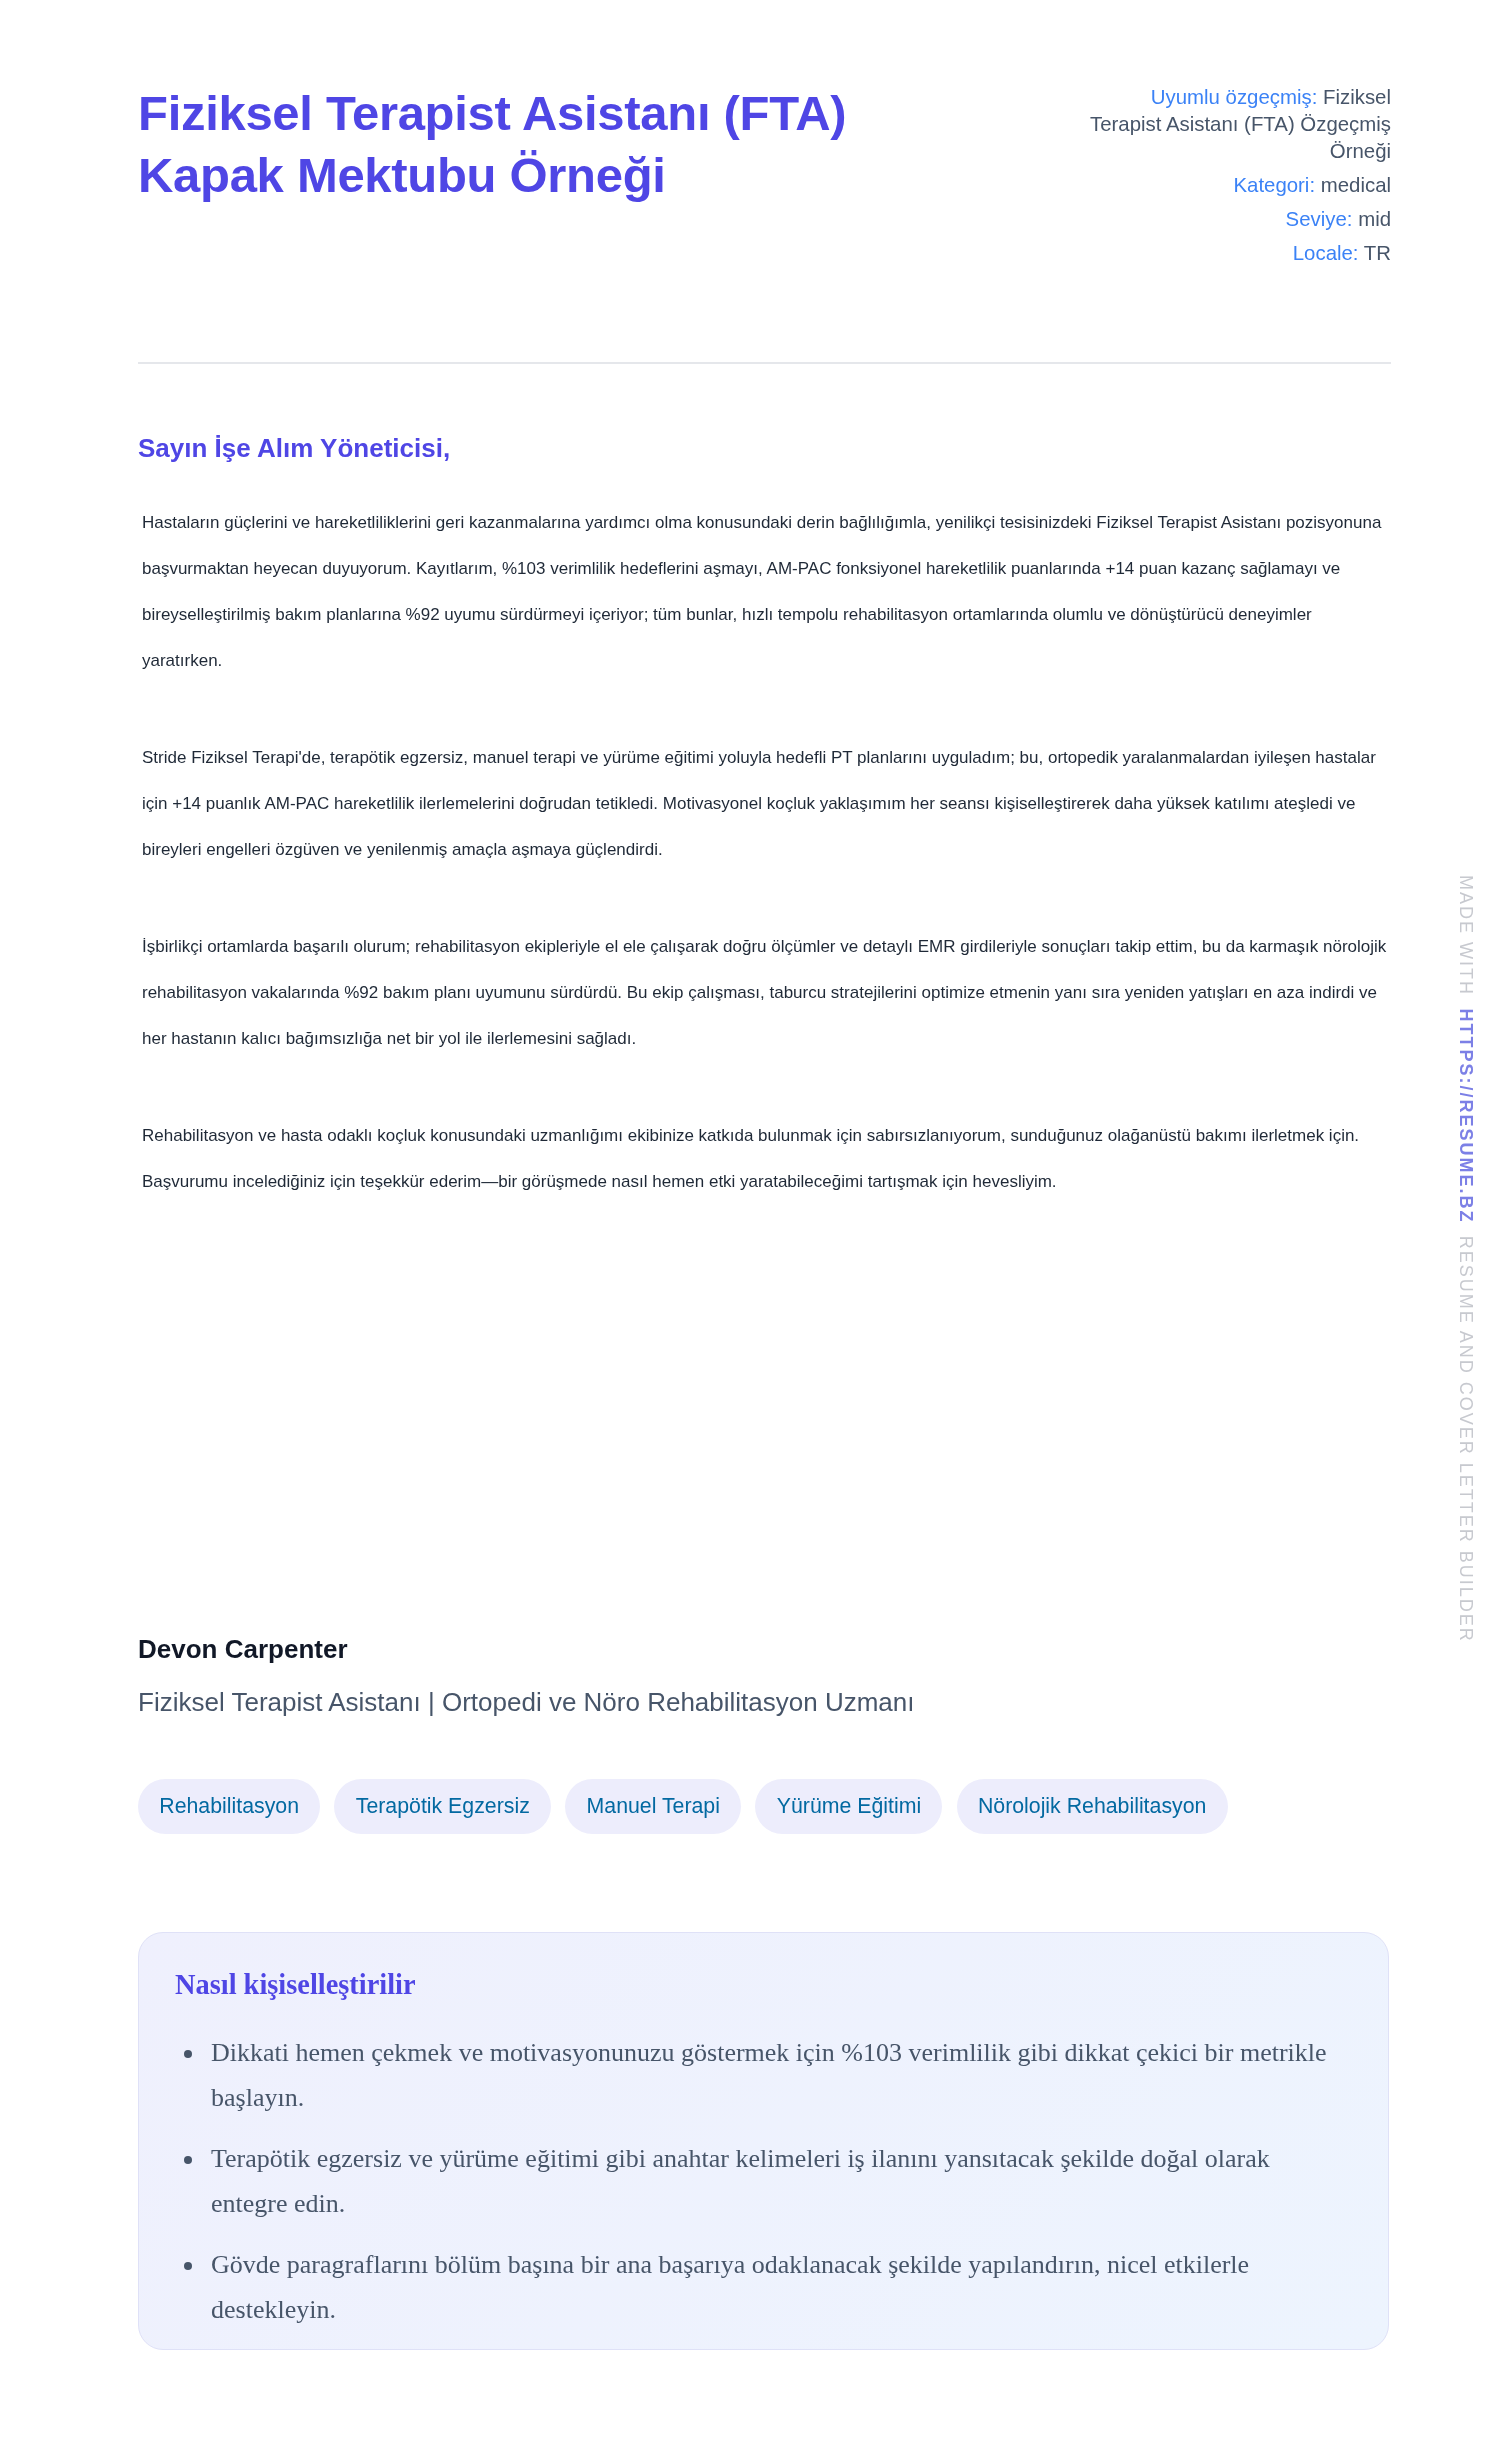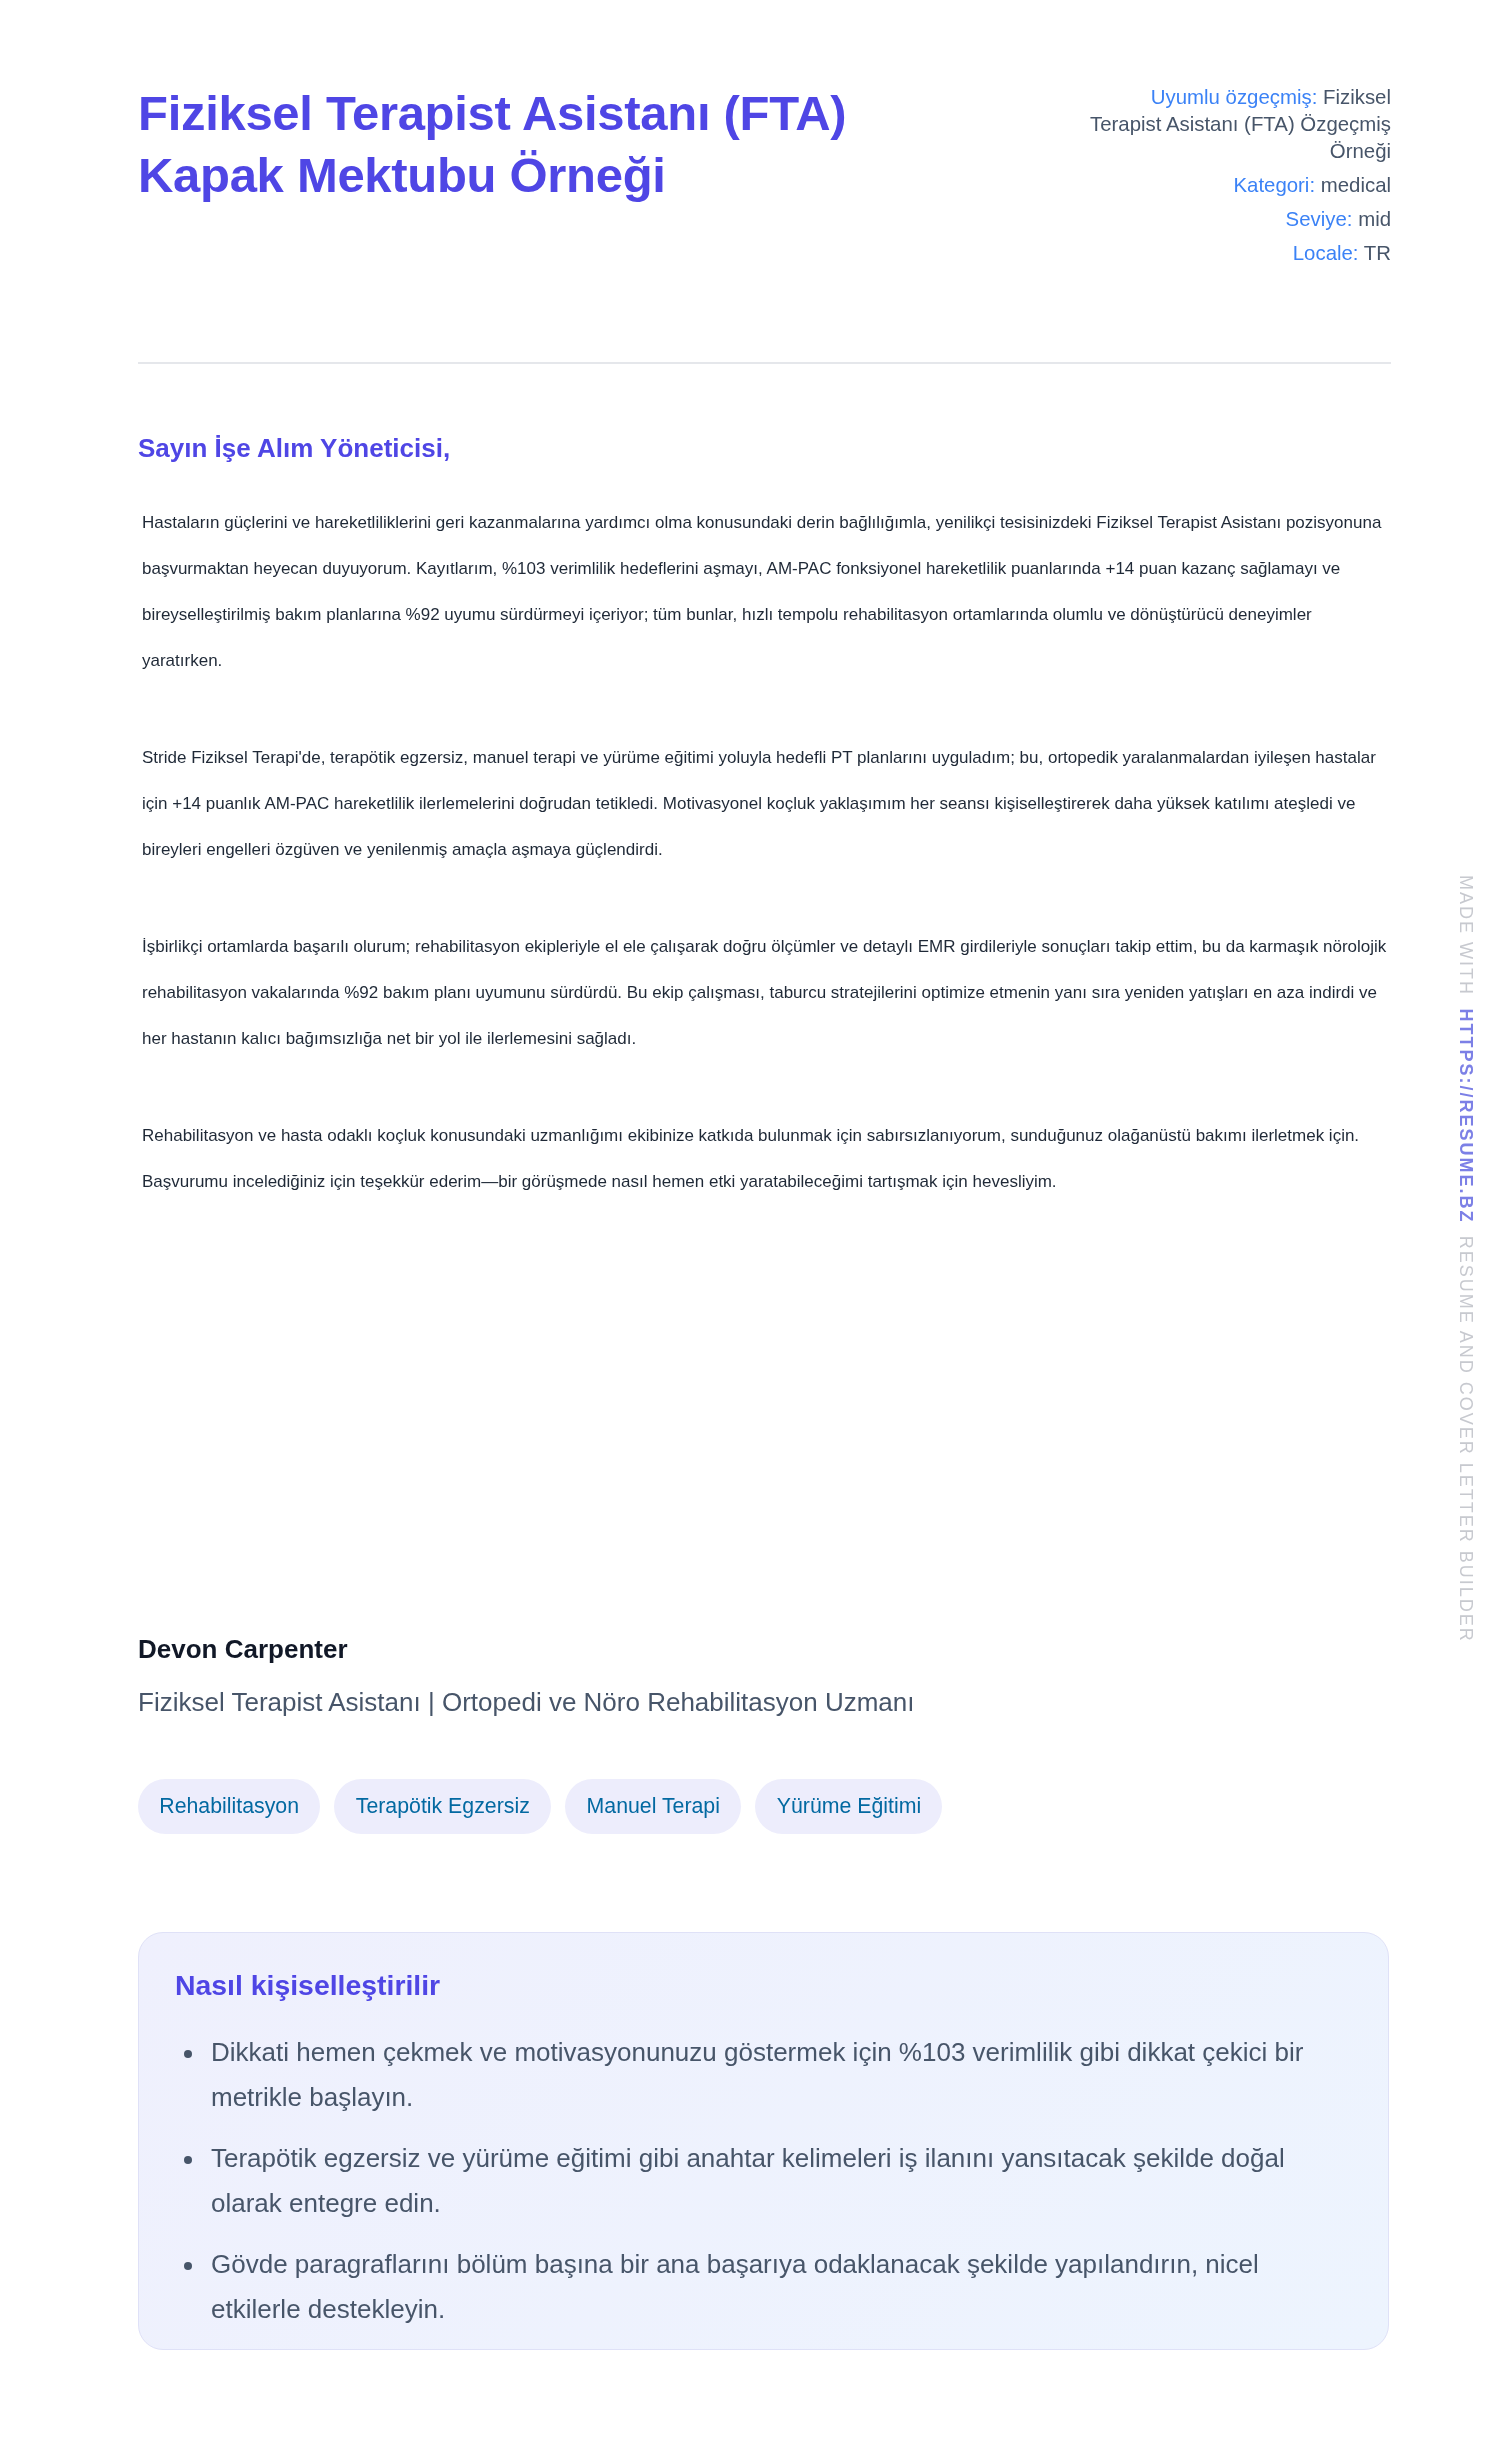--- a/index.html
+++ b/index.html
@@ -140,20 +140,21 @@
     position: absolute;
     left: 0;
     top: 1932px;
     width: 1251px;
     height: 418px;
     box-sizing: border-box;
     border: 1.8px solid #dfe1f7;
     border-radius: 25px;
     background: linear-gradient(135deg, #eff0fd 0%, #edf4fe 100%);
     padding: 30px 36px 0 36px;
+    font-family: Liberation Serif, serif;
   }
   .tips-title {
     margin: 0;
     font-size: 28.4px;
     line-height: 44px;
     font-weight: 700;
     color: #4f46e5;
   }
   .tips ul {
     margin: 23px 0 0 0;
@@ -245,20 +246,21 @@
   <div class="signature">
     <p class="sig-name">Devon Carpenter</p>
     <div class="sig-title">Fiziksel Terapist Asistanı | Ortopedi ve Nöro Rehabilitasyon Uzmanı</div>
   </div>
 
   <div class="tags">
     <span class="tag">Rehabilitasyon</span>
     <span class="tag">Terapötik Egzersiz</span>
     <span class="tag">Manuel Terapi</span>
     <span class="tag">Yürüme Eğitimi</span>
+    <span class="tag">Nörolojik Rehabilitasyon</span>
   </div>
 
   <div class="tips">
     <h2 class="tips-title">Nasıl kişiselleştirilir</h2>
     <ul>
       <li>
         <span class="bullet"></span>
         <span>Dikkati hemen çekmek ve motivasyonunuzu göstermek için %103 verimlilik gibi dikkat çekici bir metrikle başlayın.</span>
       </li>
       <li>

